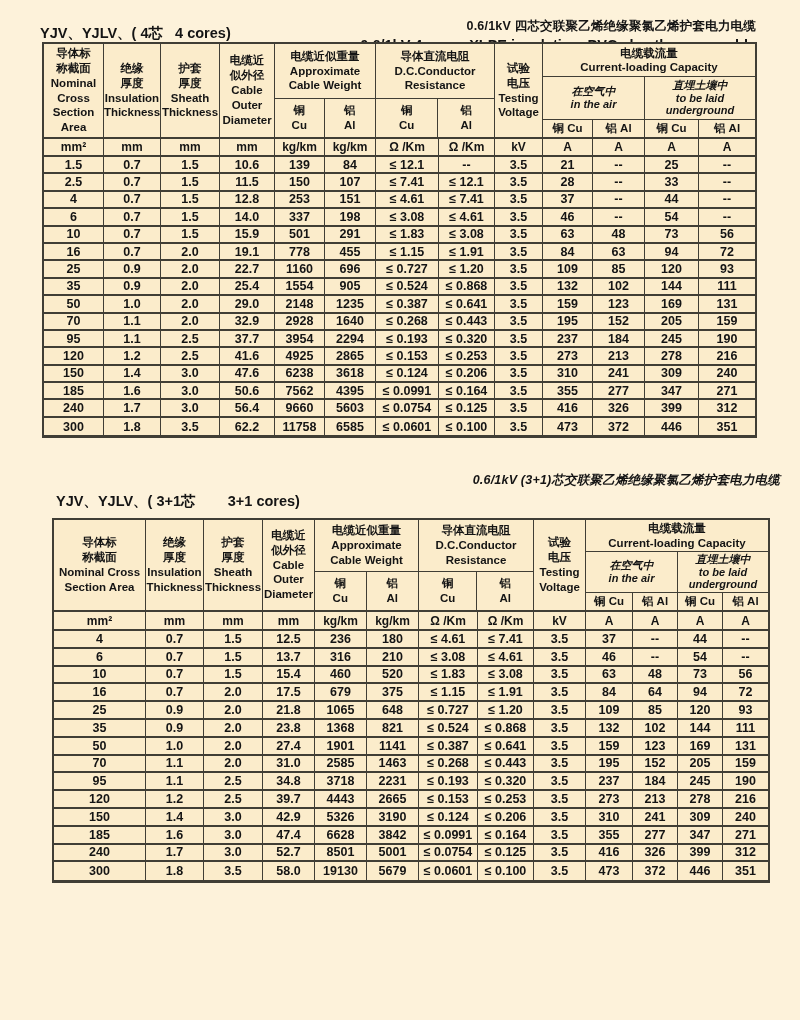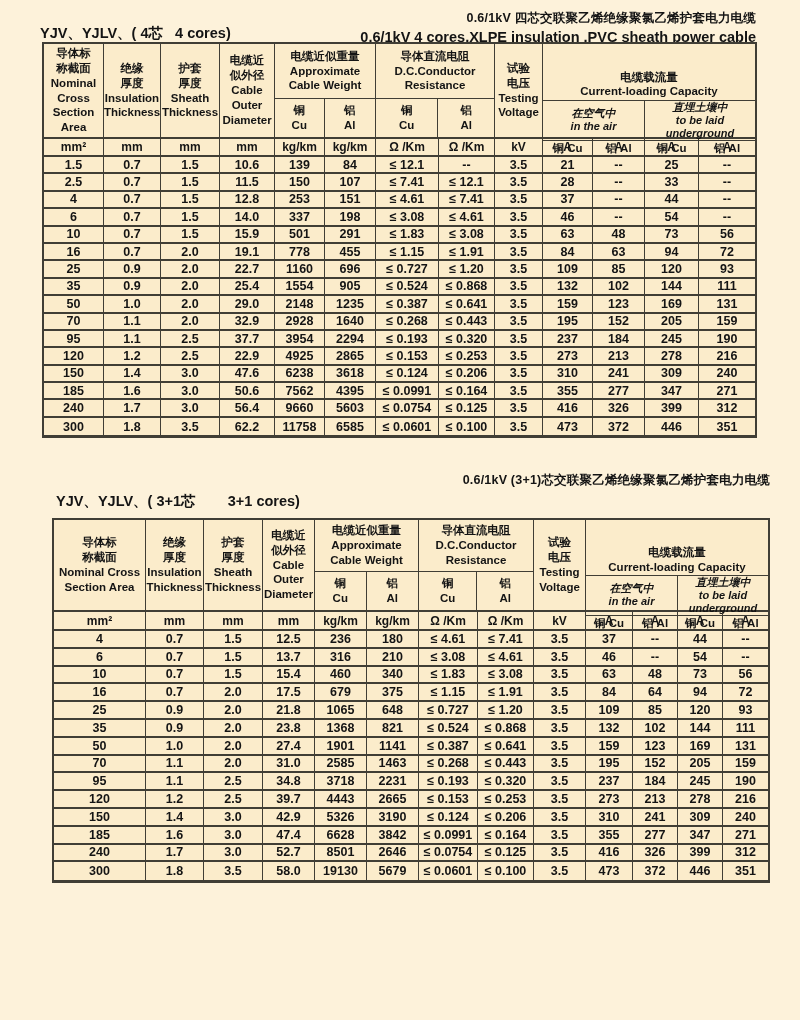--- a/index.html
+++ b/index.html
@@ -6,22 +6,22 @@
   html,body { width: 800px; height: 1020px; }
   body {
     background: #fdf2da;
     font-family: "Liberation Sans", sans-serif;
     font-weight: bold;
     color: #141414;
     position: relative;
     overflow: hidden;
   }
   .titleblock { position: absolute; text-align: right; }
-  #tb1 { top: 10px;  left: 40px; width: 716px; }
-  #tb2 { top: 472px; left: 43px; width: 727px; }
+  #tb1 { top: 18px;  left: 40px; width: 716px; }
+  #tb2 { top: 472px; left: 53px; width: 727px; font-style: italic; }
   .title-cn { font-size: 12.5px; letter-spacing: 0.2px; }
   .title-en { font-size: 14.5px; margin-top: 2px; }
   .series-label { position: absolute; font-size: 14.5px; white-space: pre; }
   #lb1 { top: 24px;  left: 40px; }
   #lb2 { top: 492px; left: 56px; }
 
   .ctable {
     position: absolute;
     background: #fbeccb;
     border: 2px solid #403e35;
@@ -34,21 +34,21 @@
   .t1 .thead { height: 95px; }
   .t2 .thead { height: 92px; }
 
   .hcell, .gcell, .glabel {
     display: flex; align-items: center; justify-content: center;
     text-align: center; white-space: pre-line;
     font-size: 11.5px; line-height: 1.3;
   }
   .hcell { border-right: 1.5px solid #403e35; height: 100%; }
   .hgroup { display: flex; flex-direction: column; border-right: 1.5px solid #403e35; }
-  .hgroup:last-child, .thead > .hcell:last-child { border-right: none; margin-top: 24px; }
+  .hgroup:last-child, .thead > .hcell:last-child { border-right: none; }
   .glabel { border-bottom: 1.5px solid #403e35; }
   .gw .glabel { flex: none; }
   .t1 .gw .glabel { height: 55px; }
   .t2 .gw .glabel { height: 52px; }
   .gw .gsub { flex: 1; display: flex; }
   .gcap .glabel { flex: none; line-height: 1.25; }
   .t1 .gcap .glabel { height: 33px; }
   .t2 .gcap .glabel { height: 32px; }
   .gcap .mid { display: flex; border-bottom: 1.5px solid #403e35; font-size: 11px; font-style: italic; }
   .t1 .gcap .mid { height: 43px; }
@@ -335,21 +335,21 @@
         <div class="tcell c8">3.5</div>
         <div class="tcell c9">237</div>
         <div class="tcell c10">184</div>
         <div class="tcell c11">245</div>
         <div class="tcell c12">190</div>
       </div>
       <div class="trow">
         <div class="tcell c0">120</div>
         <div class="tcell c1">1.2</div>
         <div class="tcell c2">2.5</div>
-        <div class="tcell c3">22.9</div>
+        <div class="tcell c3">41.6</div>
         <div class="tcell c4">4925</div>
         <div class="tcell c5">2865</div>
         <div class="tcell c6">≤ 0.153</div>
         <div class="tcell c7">≤ 0.253</div>
         <div class="tcell c8">3.5</div>
         <div class="tcell c9">273</div>
         <div class="tcell c10">213</div>
         <div class="tcell c11">278</div>
         <div class="tcell c12">216</div>
       </div>
@@ -529,21 +529,21 @@
         <div class="tcell c10">--</div>
         <div class="tcell c11">54</div>
         <div class="tcell c12">--</div>
       </div>
       <div class="trow">
         <div class="tcell c0">10</div>
         <div class="tcell c1">0.7</div>
         <div class="tcell c2">1.5</div>
         <div class="tcell c3">15.4</div>
         <div class="tcell c4">460</div>
-        <div class="tcell c5">340</div>
+        <div class="tcell c5">520</div>
         <div class="tcell c6">≤ 1.83</div>
         <div class="tcell c7">≤ 3.08</div>
         <div class="tcell c8">3.5</div>
         <div class="tcell c9">63</div>
         <div class="tcell c10">48</div>
         <div class="tcell c11">73</div>
         <div class="tcell c12">56</div>
       </div>
       <div class="trow">
         <div class="tcell c0">16</div>
@@ -679,21 +679,21 @@
         <div class="tcell c10">277</div>
         <div class="tcell c11">347</div>
         <div class="tcell c12">271</div>
       </div>
       <div class="trow">
         <div class="tcell c0">240</div>
         <div class="tcell c1">1.7</div>
         <div class="tcell c2">3.0</div>
         <div class="tcell c3">52.7</div>
         <div class="tcell c4">8501</div>
-        <div class="tcell c5">2646</div>
+        <div class="tcell c5">5001</div>
         <div class="tcell c6">≤ 0.0754</div>
         <div class="tcell c7">≤ 0.125</div>
         <div class="tcell c8">3.5</div>
         <div class="tcell c9">416</div>
         <div class="tcell c10">326</div>
         <div class="tcell c11">399</div>
         <div class="tcell c12">312</div>
       </div>
       <div class="trow">
         <div class="tcell c0">300</div>

